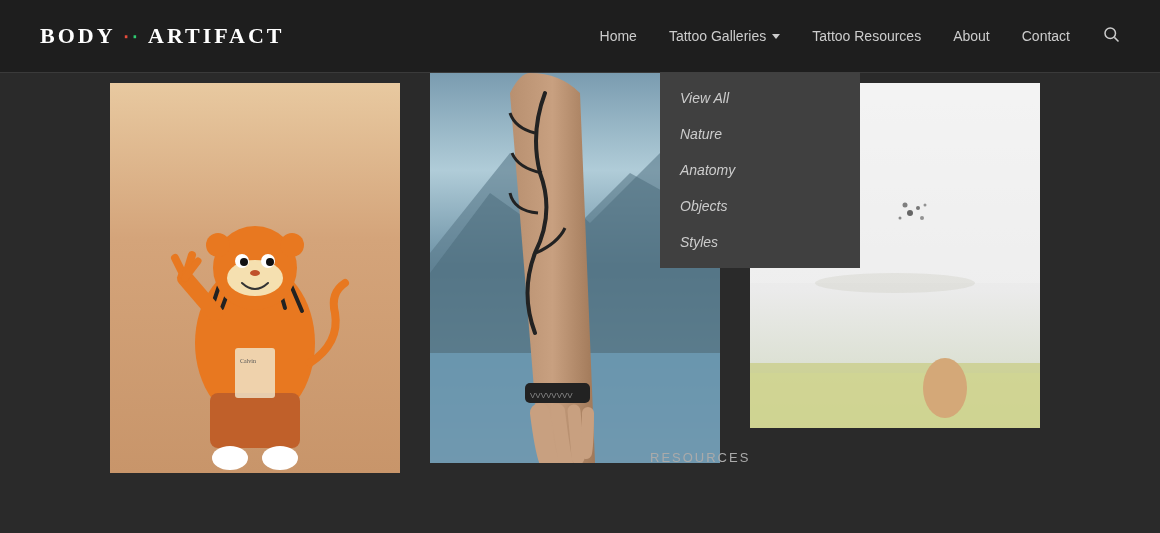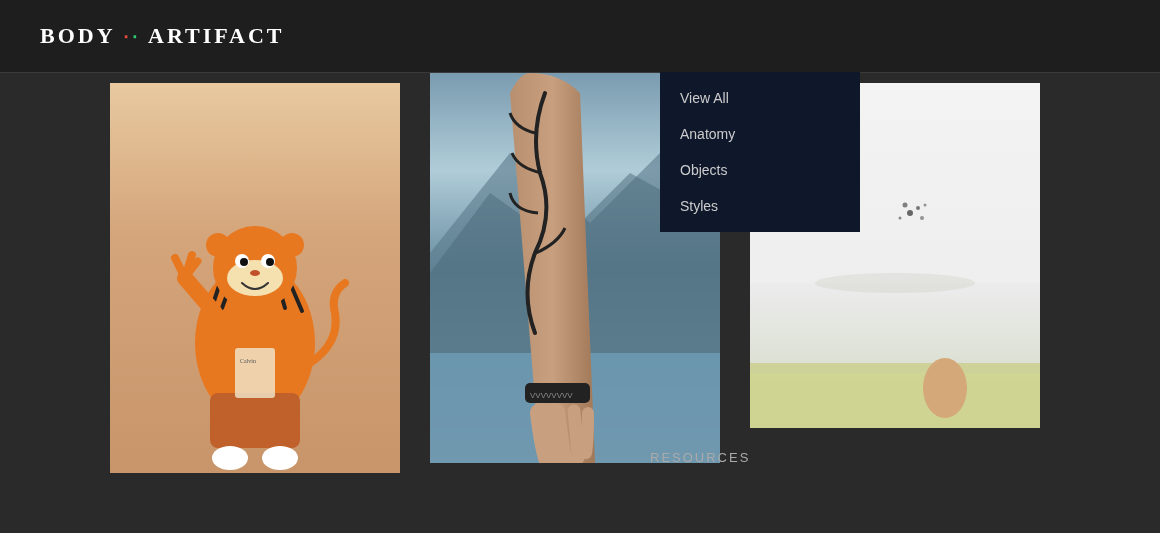--- a/index.html
+++ b/index.html
@@ -85,24 +85,25 @@
       background: none;
       border: none;
       outline: none;
     }
 
     
     .dropdown-menu {
       position: absolute;
       top: 72px;
       left: 660px;
-      background-color: #0f172a;
+      background-color: #404040;
       min-width: 200px;
       z-index: 200;
       padding: 8px 0;
+      font-style: italic;
     }
 
     .dropdown-item {
       padding: 10px 20px;
       color: #ccc;
       font-size: 14px;
       font-family: Arial, sans-serif;
       cursor: pointer;
       display: block;
     }
@@ -173,26 +174,46 @@
 </head>
 <body>
 
 <header>
   <div class="logo">
     <span class="logo-text">
       BODY <span class="dot-red colon">⋅</span><span class="dot-teal colon">⋅</span> ARTIFACT
     </span>
   </div>
 
+  <nav>
+    <a class="nav-item">Home</a>
+
+    <div class="nav-item-galleries">
+      <span>Tattoo Galleries</span>
+      <span class="chevron-down"></span>
+    </div>
+
+    <a class="nav-item">Tattoo Resources</a>
+    <a class="nav-item">About</a>
+    <a class="nav-item">Contact</a>
+
+    <button class="search-icon-btn">
+      <svg width="18" height="18" viewBox="0 0 24 24" fill="none" stroke="#ccc" stroke-width="2">
+        <circle cx="11" cy="11" r="7"></circle>
+        <line x1="16.5" y1="16.5" x2="22" y2="22"></line>
+      </svg>
+    </button>
+  </nav>
 </header>
 
 <div class="header-divider"></div>
 
 <div class="dropdown-menu">
   <a class="dropdown-item">View All</a>
+  <a class="dropdown-item">Nature</a>
   <a class="dropdown-item">Anatomy</a>
   <a class="dropdown-item">Objects</a>
   <a class="dropdown-item">Styles</a>
 </div>
 
 <div class="main-content">
 
   <div class="gallery-image gallery-image-1">
     <svg viewBox="0 0 290 390" width="290" height="390">
 

